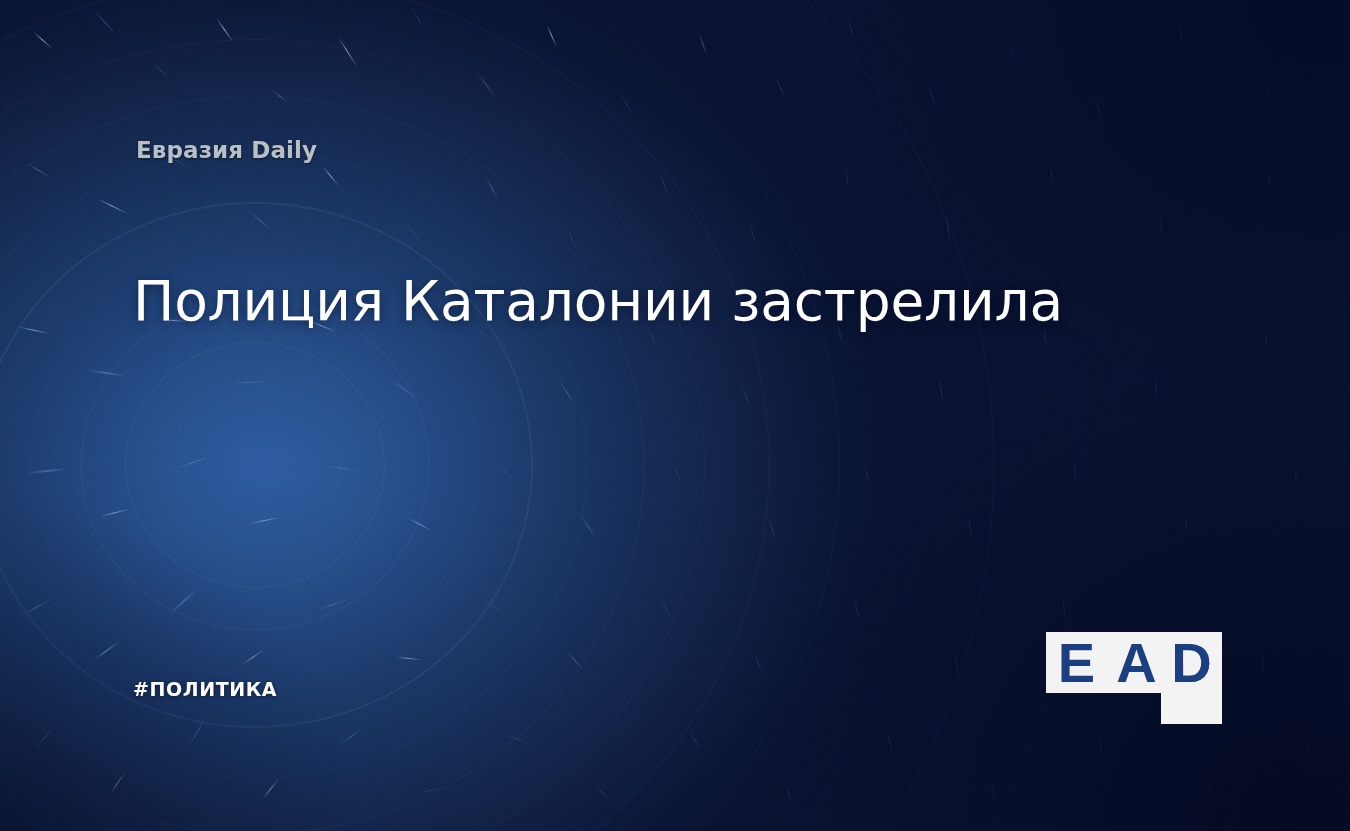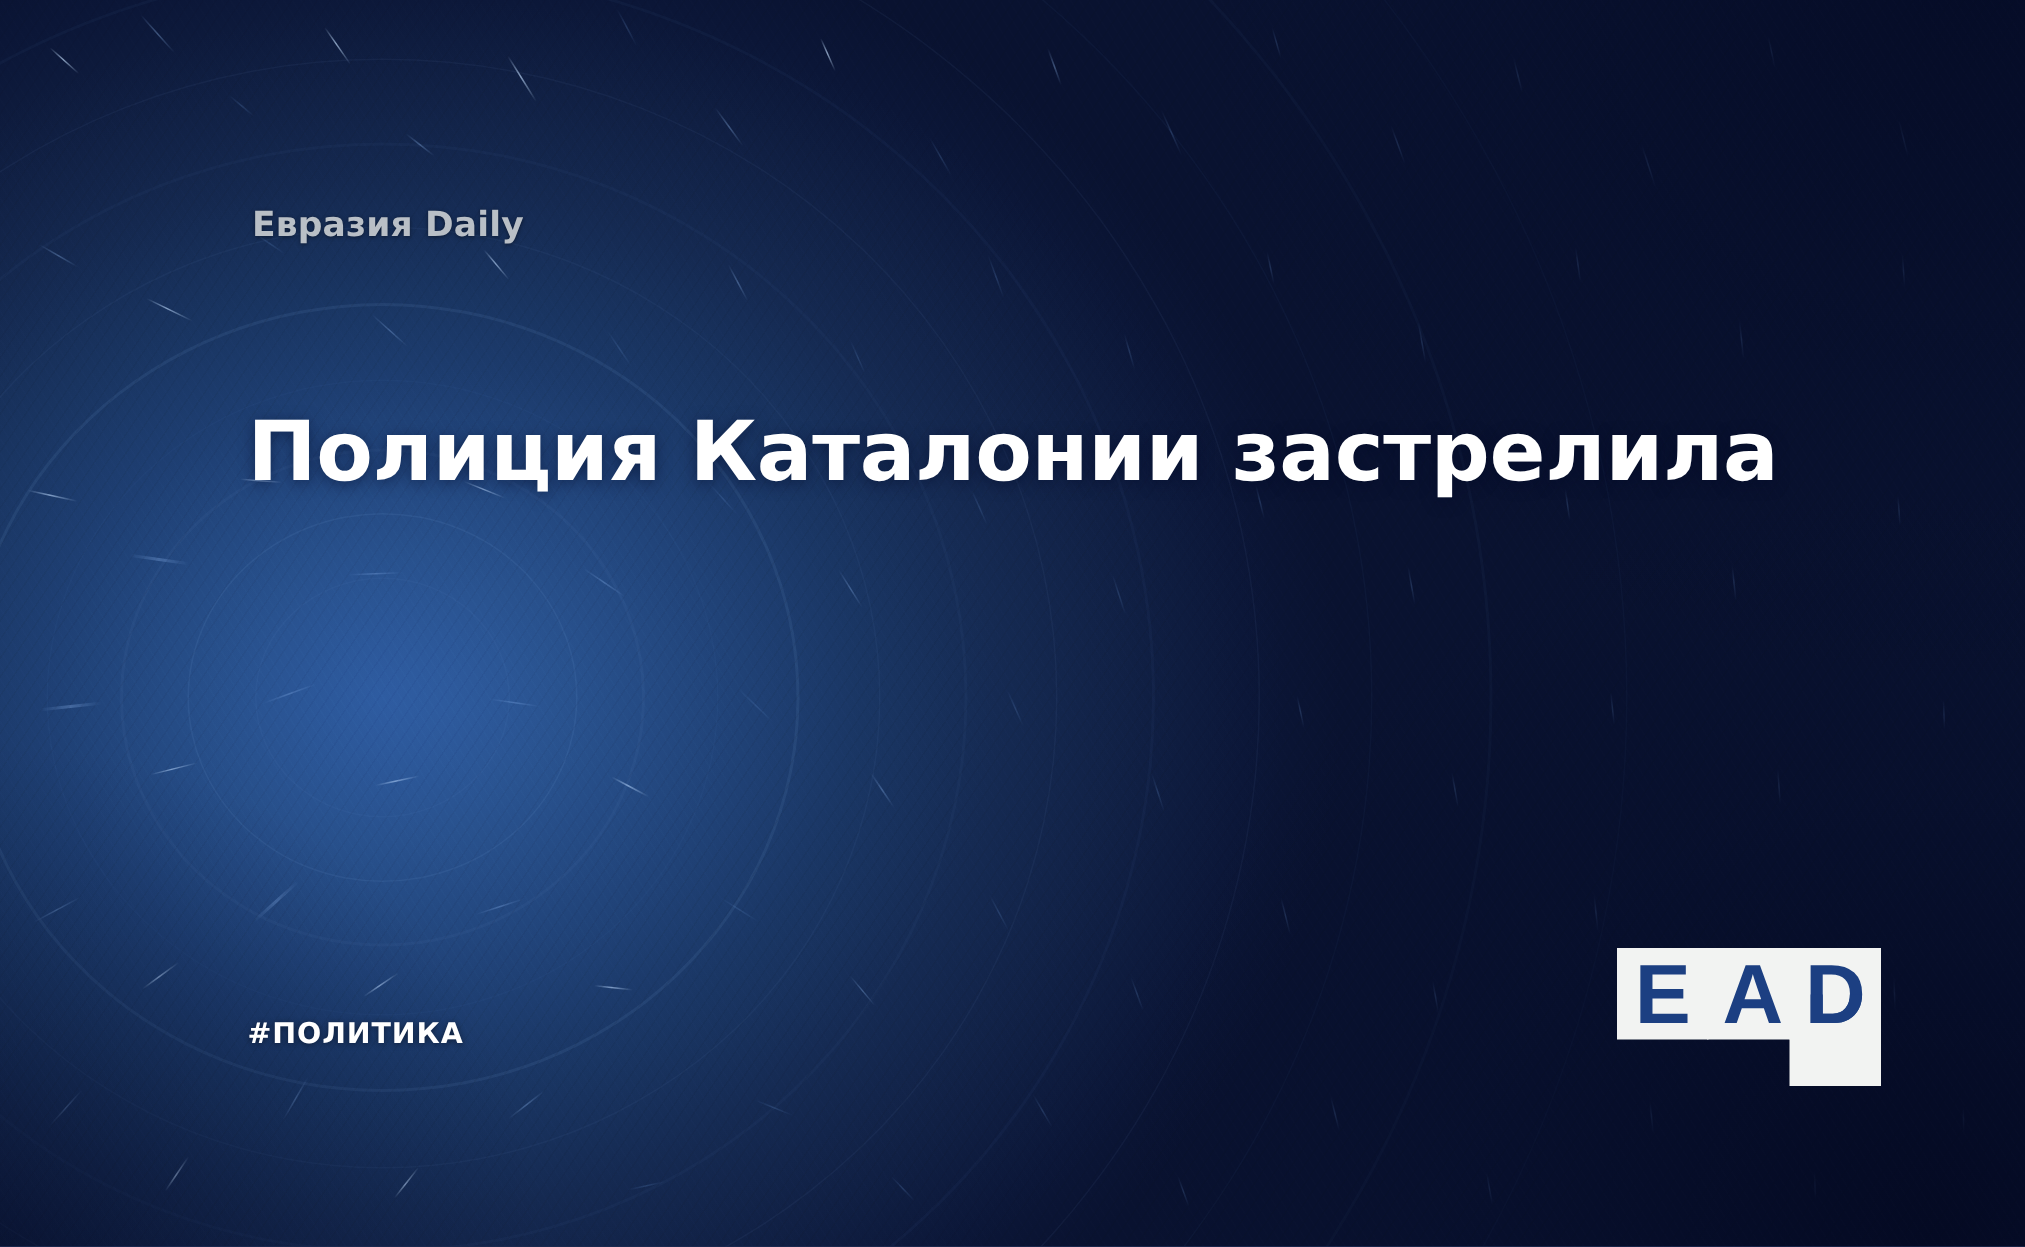--- a/index.html
+++ b/index.html
@@ -73,40 +73,40 @@
 
   .grain {
     position:absolute; inset:0;
     background-image:
       repeating-linear-gradient(58deg, rgba(255,255,255,0.020) 0px, rgba(255,255,255,0.020) 1px, rgba(0,0,0,0) 1px, rgba(0,0,0,0) 5px),
       repeating-linear-gradient(124deg, rgba(0,0,0,0.045) 0px, rgba(0,0,0,0.045) 1px, rgba(0,0,0,0) 1px, rgba(0,0,0,0) 7px);
     mix-blend-mode:overlay;
   }
 
   
-  .content { position:absolute; inset:0;margin-left:32px; }
+  .content { position:absolute; inset:0; }
 
   .brand {
     position:absolute;
     left:136px; top:137px;
     font-size:23px;
     font-weight:bold;
     letter-spacing:0.1px;
     color:#b9bfc6;
     text-shadow:0 1px 3px rgba(0,0,0,0.45);
     white-space:nowrap;
   }
 
   .headline {
     position:absolute;
     left:133px; top:262px;
     width:900px;
     font-size:55px;
     line-height:78px;
-    font-weight:bold;
+    font-weight:normal;
     color:#ffffff;
     letter-spacing:-0.2px;
     text-shadow:0 2px 10px rgba(0,10,40,0.50);
   }
   .headline .l { display:block; white-space:nowrap; }
 
   .tag {
     position:absolute;
     left:133px; top:678px;
     font-size:19px;

